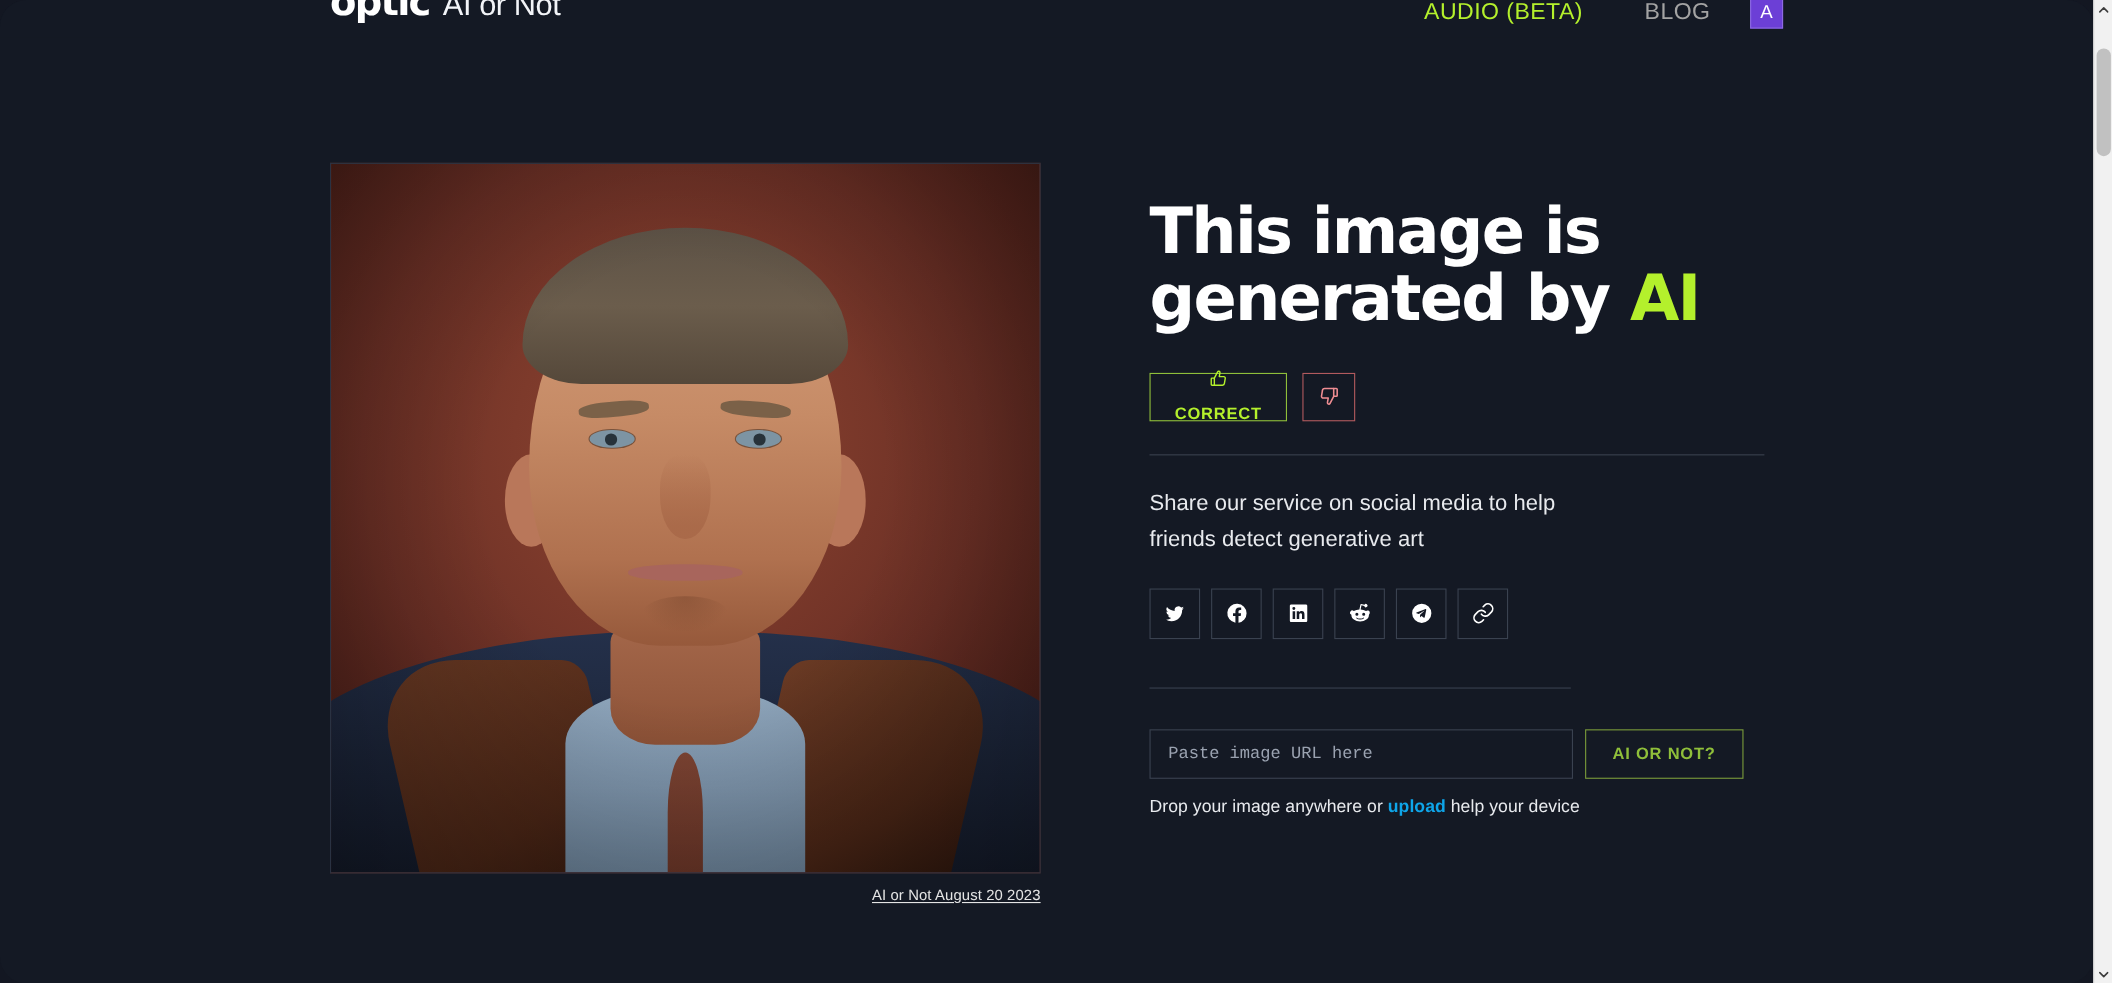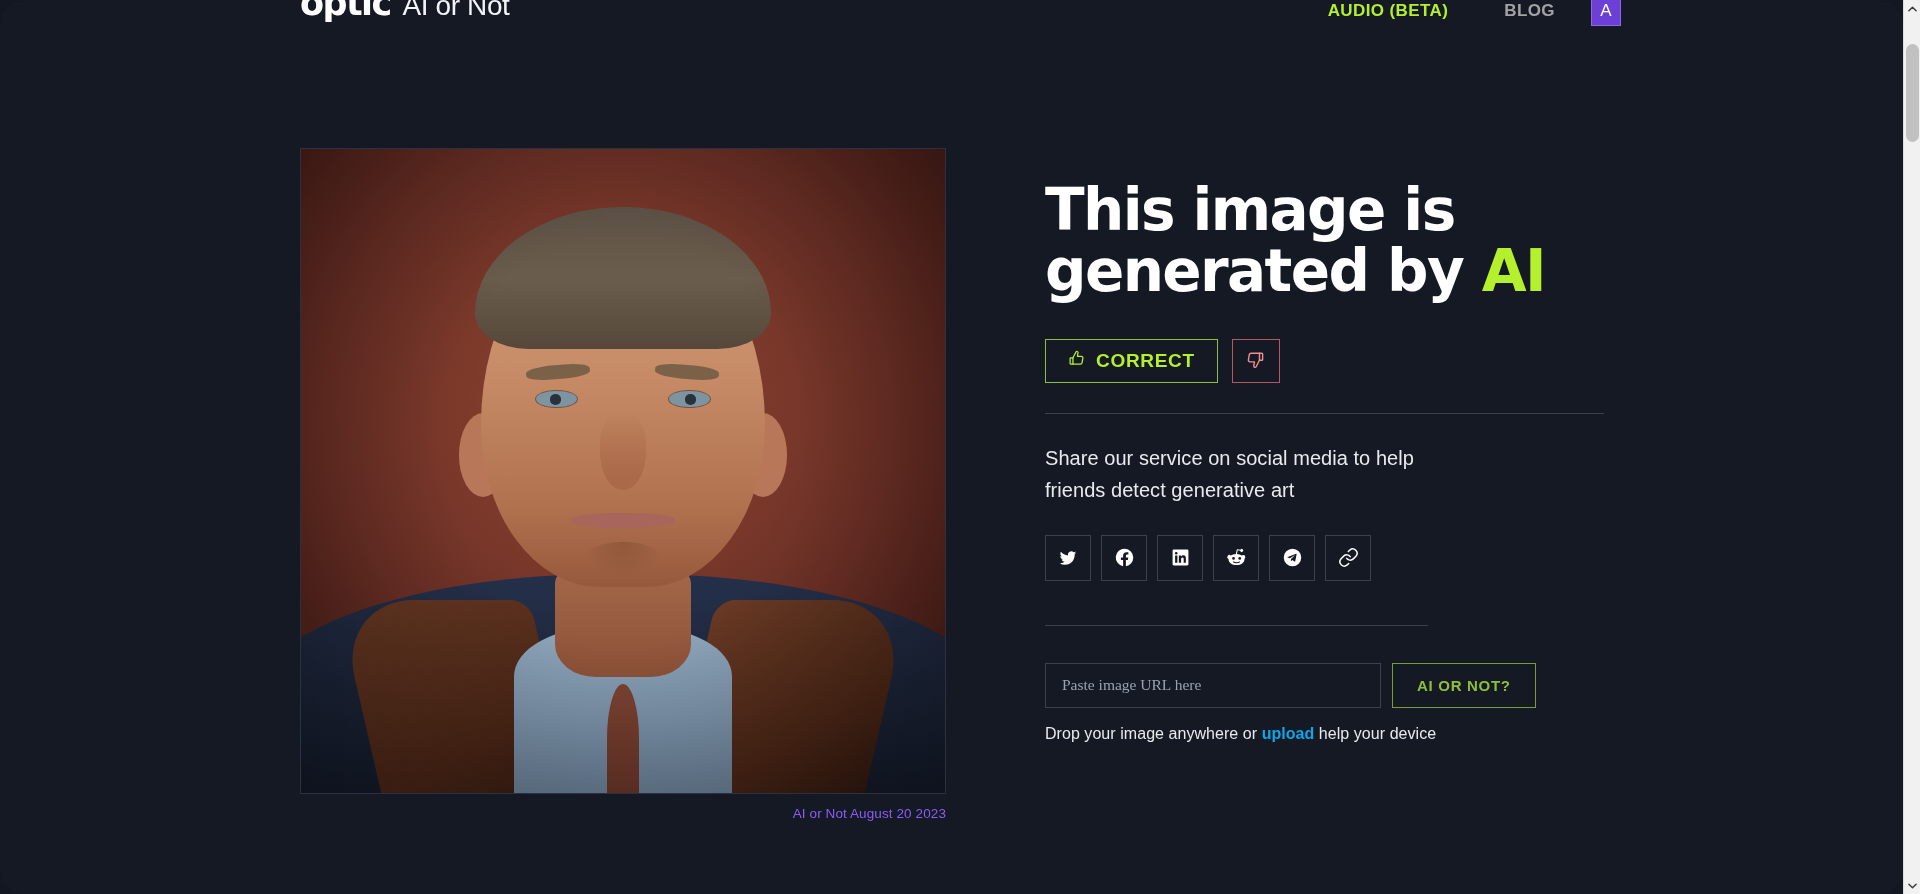--- a/index.html
+++ b/index.html
@@ -78,22 +78,22 @@
   .nav {
     position: absolute;
     right: 282px;
     top: -4px;
     display: flex;
     align-items: center;
     gap: 0px;
   }
 
   .nav-link {
-    font-size: 17px;
-    font-weight: 700;
+    font-size: 21px;
+    font-weight: 400;
     letter-spacing: 0.4px;
     text-decoration: none;
     cursor: pointer;
     white-space: nowrap;
   }
 
   .nav-audio { color: #b4f02c; margin-right: 56px; }
   .nav-blog  { color: #a3a3a3; margin-right: 36px; }
 
   .avatar {
@@ -288,21 +288,22 @@
   }
 
   .image-caption {
     width: 646px;
     text-align: right;
     margin-top: 12px;
     font-size: 13.5px;
     letter-spacing: 0.1px;
   }
   .image-caption a {
-    color: #8b5cf6;
+    color: #e5e5e5;
+    text-decoration: underline;
     text-underline-offset: 2px;
     cursor: pointer;
   }
 
   
   .detail-col {
     position: absolute;
     left: 1045px;
     top: 128px;
     width: 570px;
@@ -329,25 +330,26 @@
   .btn-correct {
     display: inline-flex;
     align-items: center;
     justify-content: center;
     gap: 11px;
     height: 44px;
     padding: 0 22px;
     background: transparent;
     border: 1px solid #8fbf3a;
     color: #b4f02c;
-    font-size: 19px;
+    font-size: 15px;
     font-weight: 700;
     letter-spacing: 0.7px;
     cursor: pointer;
     font-family: "Liberation Sans", sans-serif;
+    flex-direction: column;
   }
 
   .btn-incorrect {
     display: inline-flex;
     align-items: center;
     justify-content: center;
     width: 48px;
     height: 44px;
     background: transparent;
     border: 1px solid #b25a5e;
@@ -392,28 +394,28 @@
   .social-btn svg { display: block; }
 
   .url-row {
     display: flex;
     align-items: stretch;
     gap: 11px;
     margin-top: 37px;
   }
 
   .url-input {
-    width: 336px;
+    width: 385px;
     height: 45px;
     background: transparent;
     border: 1px solid #3a4250;
     color: #e8eaee;
     font-size: 15.5px;
     padding: 0 16px;
-    font-family: Liberation Serif, serif;
+    font-family: Liberation Mono, monospace;
     outline: none;
   }
   .url-input::placeholder { color: #9aa2b0; }
 
   .btn-ai-or-not {
     height: 45px;
     padding: 0 24px;
     background: transparent;
     border: 1px solid #7b9b3a;
     color: #8fbf3a;

